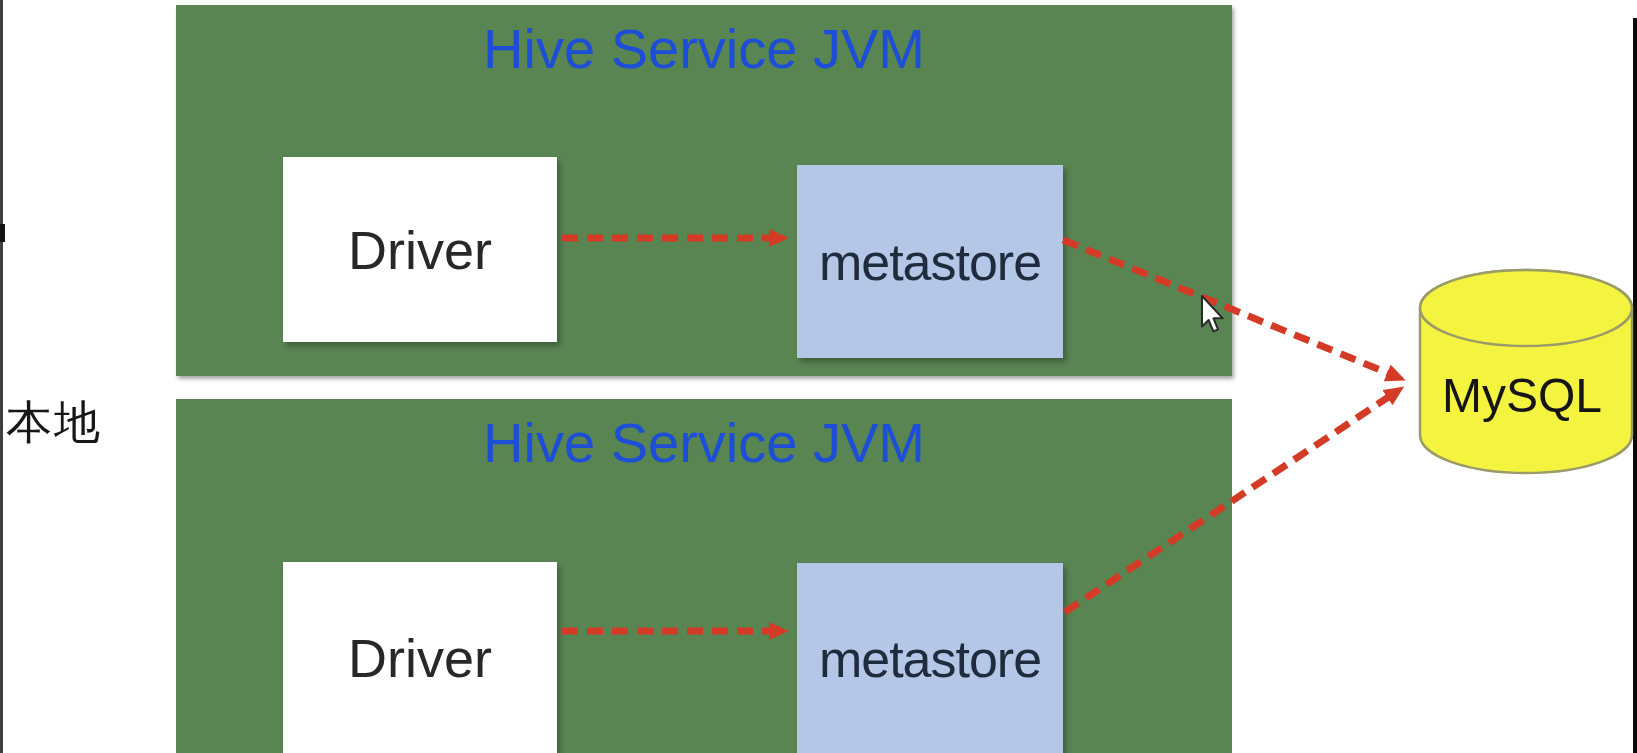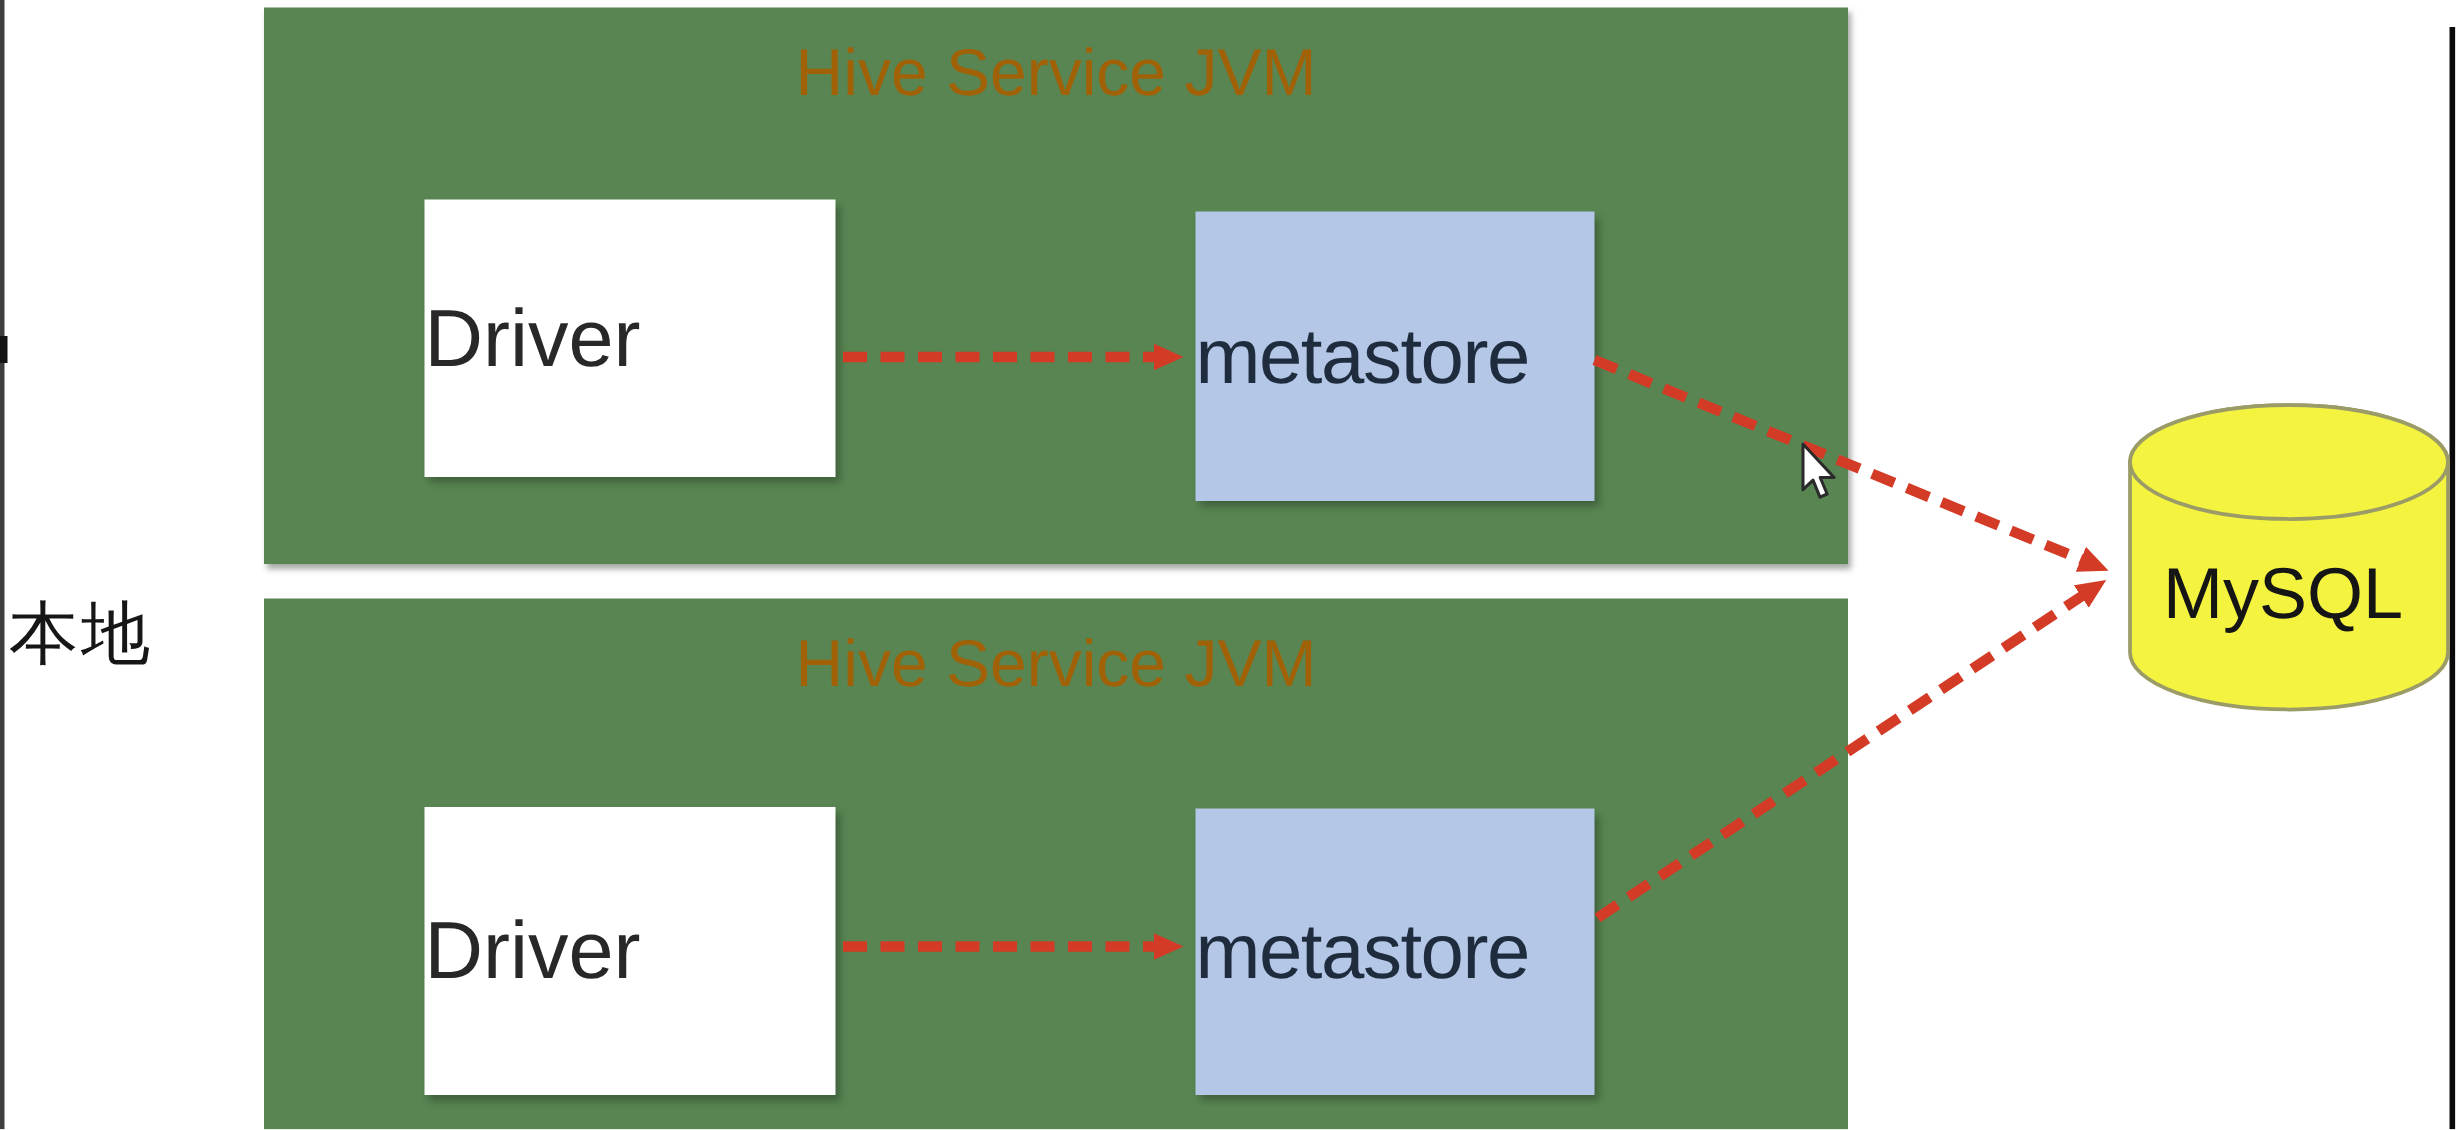--- a/index.html
+++ b/index.html
@@ -19,30 +19,31 @@
   .jvm-box{
     position:absolute;left:176px;width:1056px;
     background:#588552;
     box-shadow:2px 3px 4px rgba(0,0,0,0.35);
   }
   .jvm-box.one{top:5px;height:371px;}
   .jvm-box.two{top:399px;height:354px;box-shadow:none;}
   .jvm-title{
     position:absolute;left:176px;width:1056px;height:44px;
     text-align:center;line-height:44px;
-    font-size:44px;font-weight:500;color:#a16207;
+    font-size:56px;font-weight:500;color:#1d4ed8;
   }
   .jvm-title.one{top:27px;}
   .jvm-title.two{top:421px;}
 
   
   .node{
     position:absolute;
-    display:flex;align-items:center;
+    display:flex;align-items:center;justify-content:center;
     box-shadow:3px 4px 5px rgba(0,0,0,0.28);
+    margin-top:24px;
   }
   .driver{
     left:283px;width:274px;background:#ffffff;
     font-size:54px;color:#282828;
   }
   .driver.one{top:133px;height:185px;}
   .driver.two{top:538px;height:192px;}
   .metastore{
     left:797px;width:266px;background:#b4c7e6;
     font-size:52px;color:#1e2c3e;letter-spacing:-1px;

